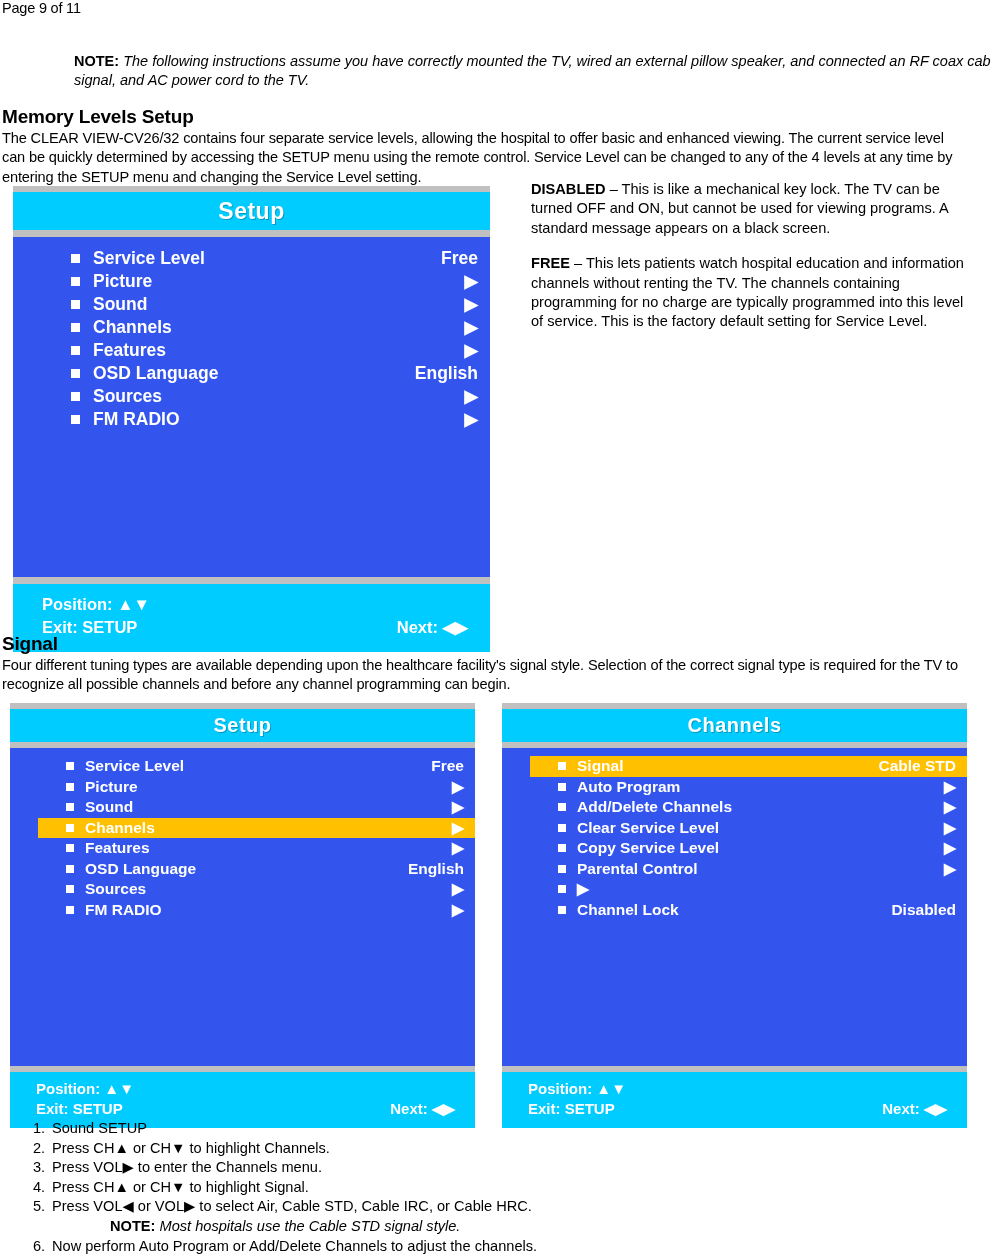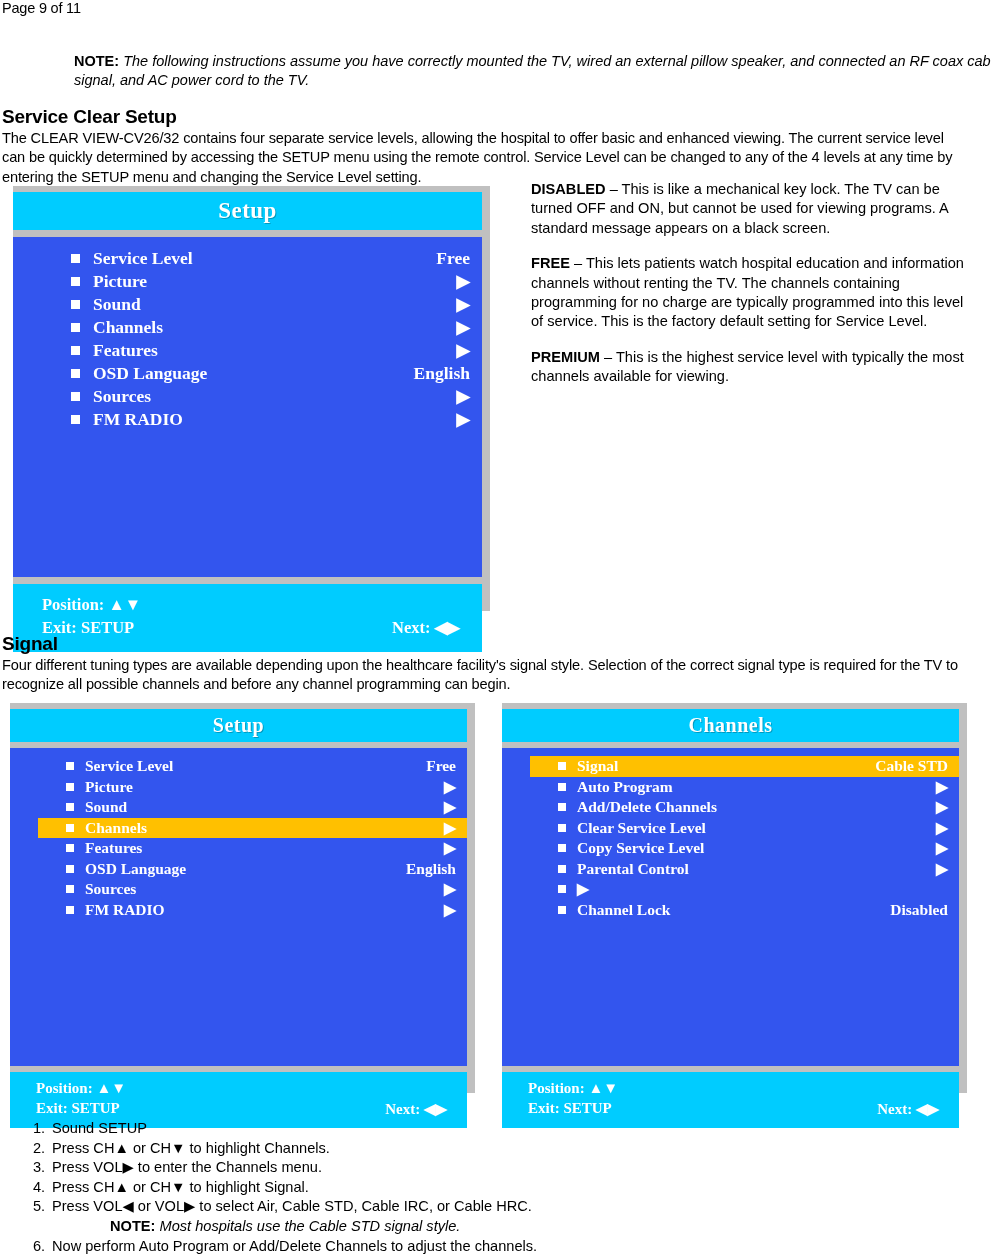--- a/index.html
+++ b/index.html
@@ -59,22 +59,22 @@
     letter-spacing: -0.15px;
   }
   #para-service-levels { top: 129px; width: 960px; }
   #para-signal { top: 656px; width: 975px; }
 
   
   .osd {
     position: absolute;
     background: #c0c0c0;
     box-sizing: border-box;
-    padding: 6px 8px 0 0;
-    font-family: Liberation Serif, serif;
+    padding: 6px 0 0 0;
+    font-family: Liberation Sans, sans-serif;
   }
   .osd-titlebar {
     background: #00ccff;
     color: #ffffff;
     font-weight: bold;
     text-align: center;
     letter-spacing: 0.5px;
     text-shadow: 1px 1px 0 rgba(0,0,0,0.25);
   }
   .osd-gap { background: #c0c0c0; }
@@ -177,21 +177,21 @@
 </style>
 </head>
 <body>
 
 <div class="page-header">Page 9 of 11</div>
 
 <div class="note-block">
   <span class="note-label">NOTE:</span><span class="note-text"> <span>The following instructions assume you have correctly mounted the TV, wired an external pillow speaker, and connected an RF coax cable signal, and AC power cord to the TV.</span></span>
 </div>
 
-<div class="h-section" id="heading-service-levels">Service Clear Setup</div>
+<div class="h-section" id="heading-service-levels">Memory Levels Setup</div>
 <div class="body-para" id="para-service-levels">The CLEAR VIEW-CV26/32 contains four separate service levels, allowing the hospital to offer basic and enhanced viewing.  The current service level can be quickly determined by accessing the SETUP menu using the remote control.  Service Level can be changed to any of the 4 levels at any time by entering the SETUP menu and changing the Service Level setting.</div>
 
 <div class="osd" id="osd-setup-1">
   <div class="osd-titlebar">Setup</div>
   <div class="osd-gap"></div>
   <div class="osd-body">
     <div class="osd-row">
       <span class="osd-bullet"></span>
       <span class="osd-label">Service Level</span>
       <span class="osd-value">Free</span>
@@ -248,23 +248,20 @@
   </div>
 </div>
 
 <div class="desc-column">
   <div class="desc-item">
     <span class="desc-term">DISABLED</span><span> – This is like a mechanical key lock. The TV can be turned OFF and ON, but cannot be used for viewing programs.  A standard message appears on a black screen.</span>
   </div>
   <div class="desc-item">
     <span class="desc-term">FREE</span><span> – This lets patients watch hospital education and information channels without renting the TV.  The channels containing programming for no charge are typically programmed into this level of service.  This is the factory default setting for Service Level.</span>
   </div>
-  <div class="desc-item">
-    <span class="desc-term">PREMIUM</span><span> – This is the highest service level with typically the most channels available for viewing.</span>
-  </div>
 </div>
 
 <div class="h-section" id="heading-signal">Signal</div>
 <div class="body-para" id="para-signal">Four different tuning types are available depending upon the healthcare facility's signal style. Selection of the correct signal type is required for the TV to recognize all possible channels and before any channel programming can begin.</div>
 
 <div class="osd" id="osd-setup-2">
   <div class="osd-titlebar">Setup</div>
   <div class="osd-gap"></div>
   <div class="osd-body">
     <div class="osd-row">

